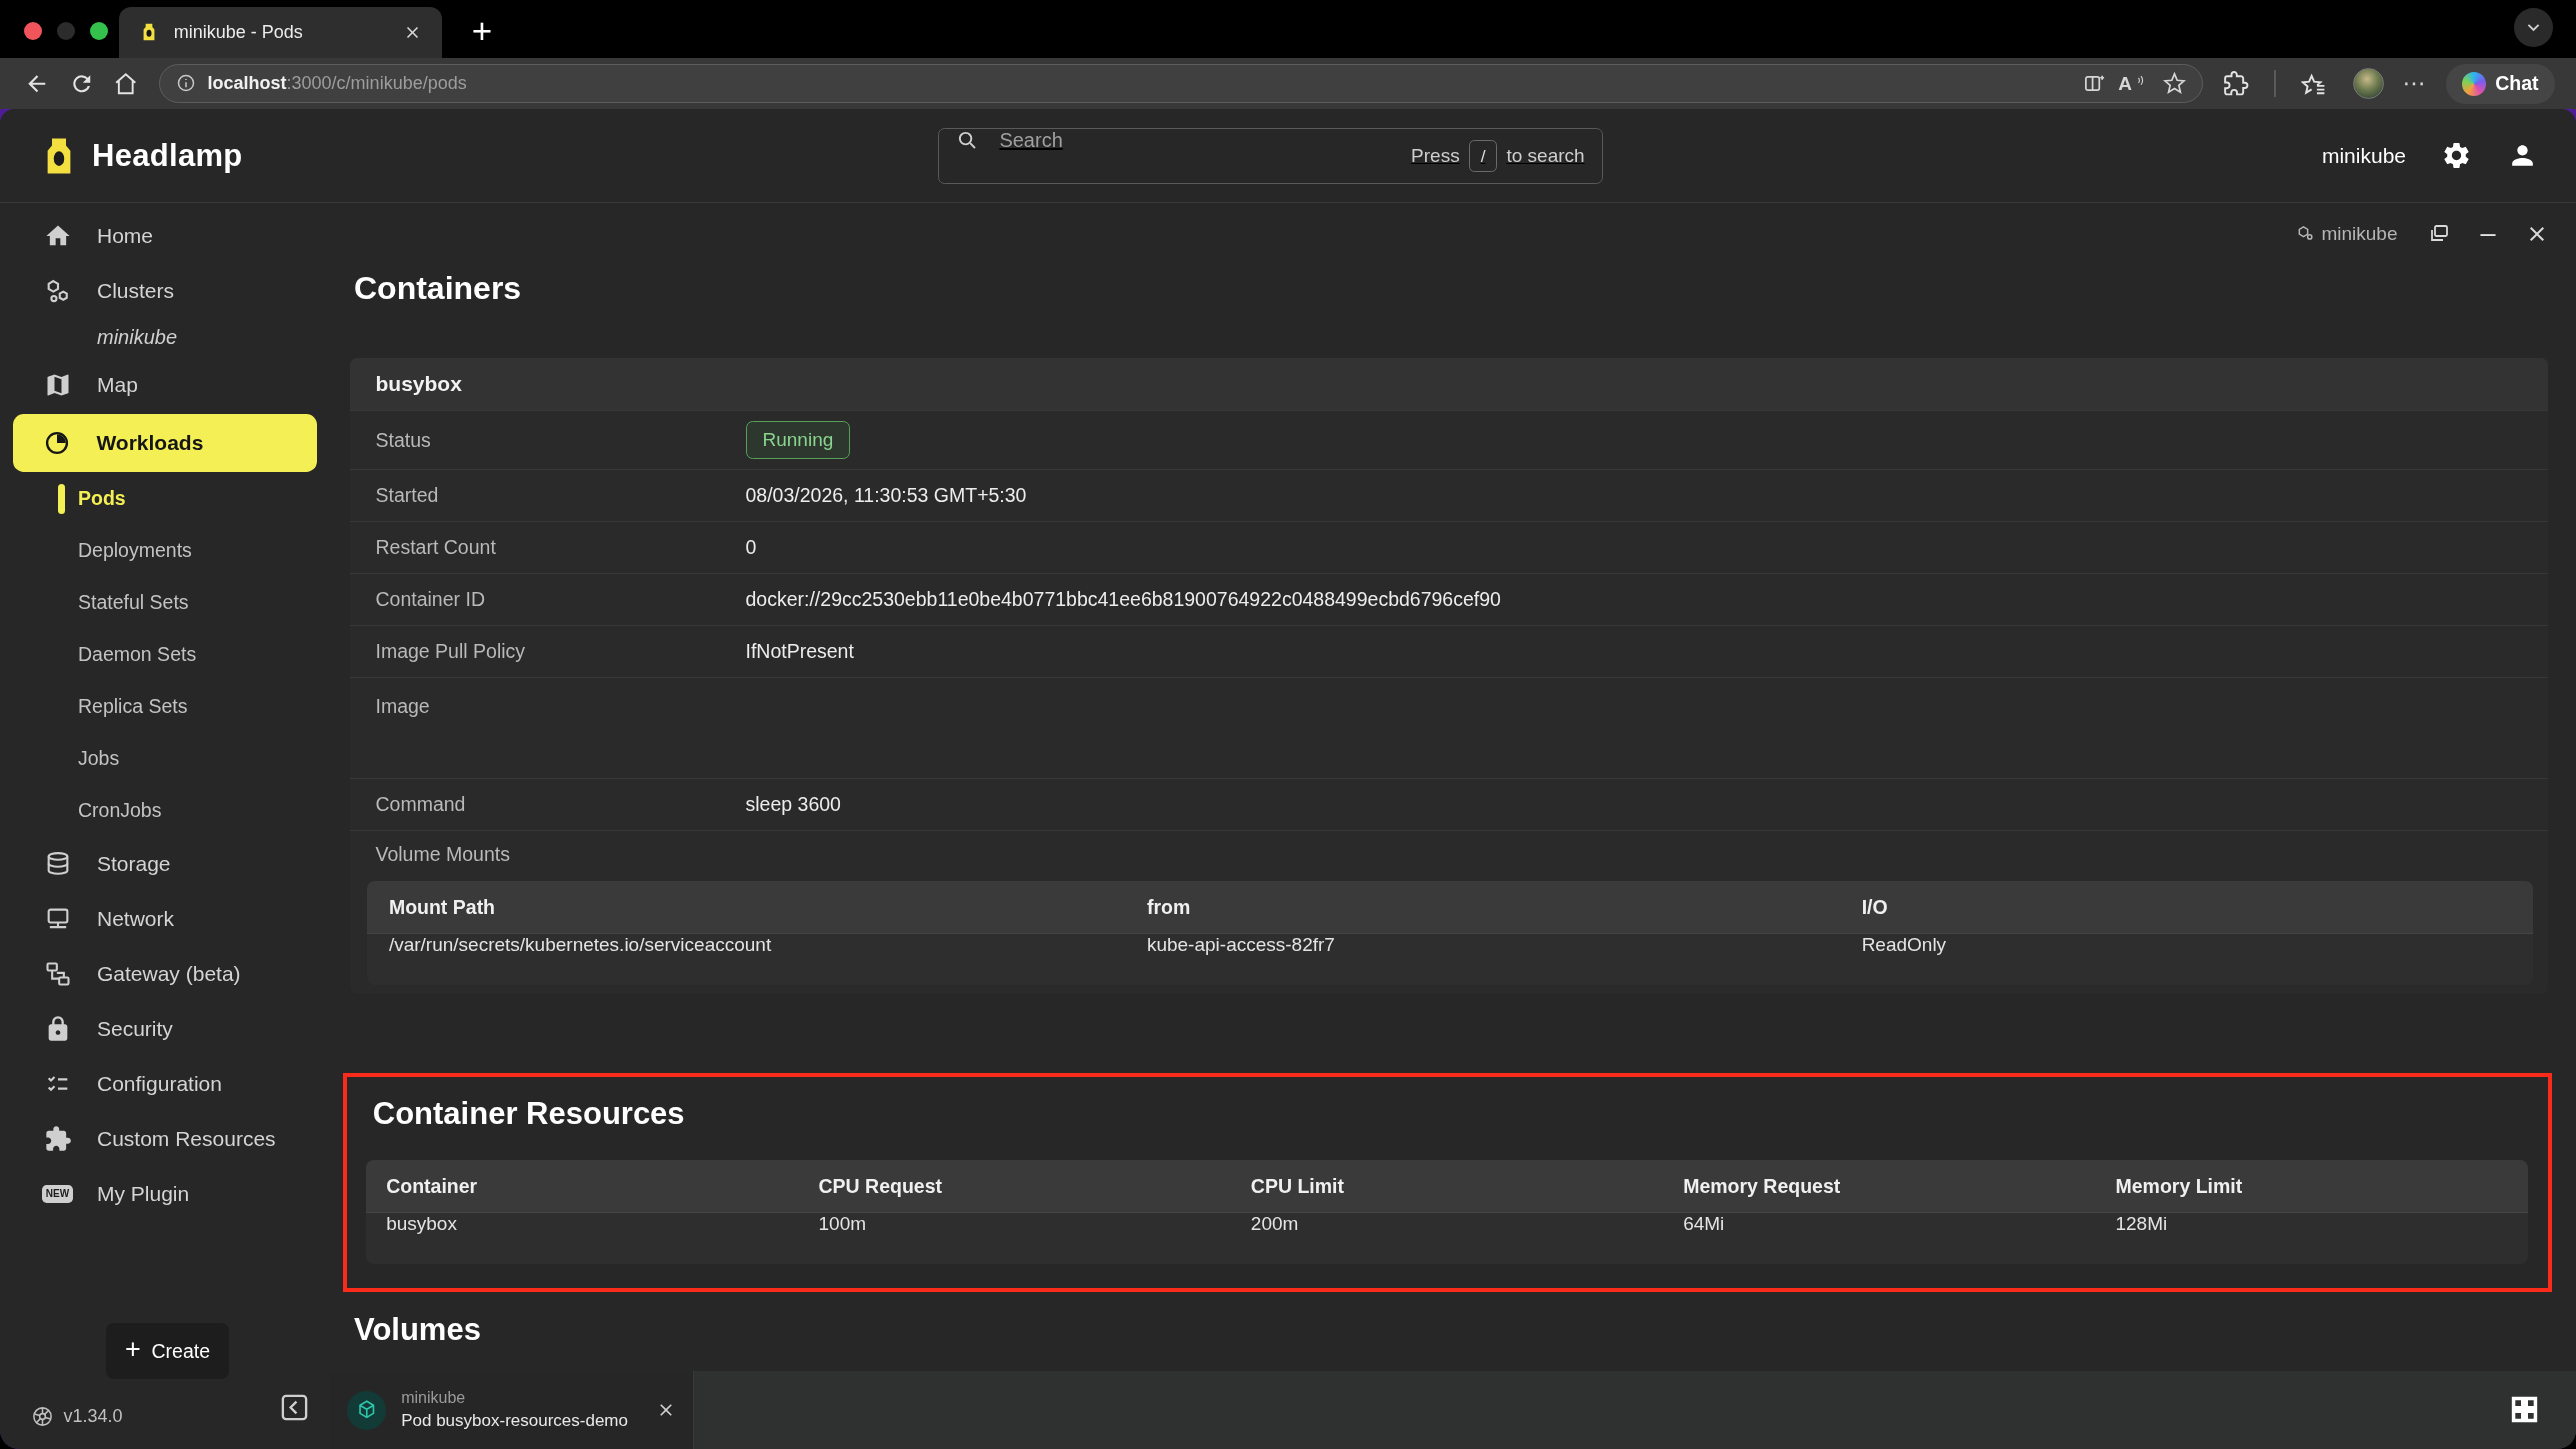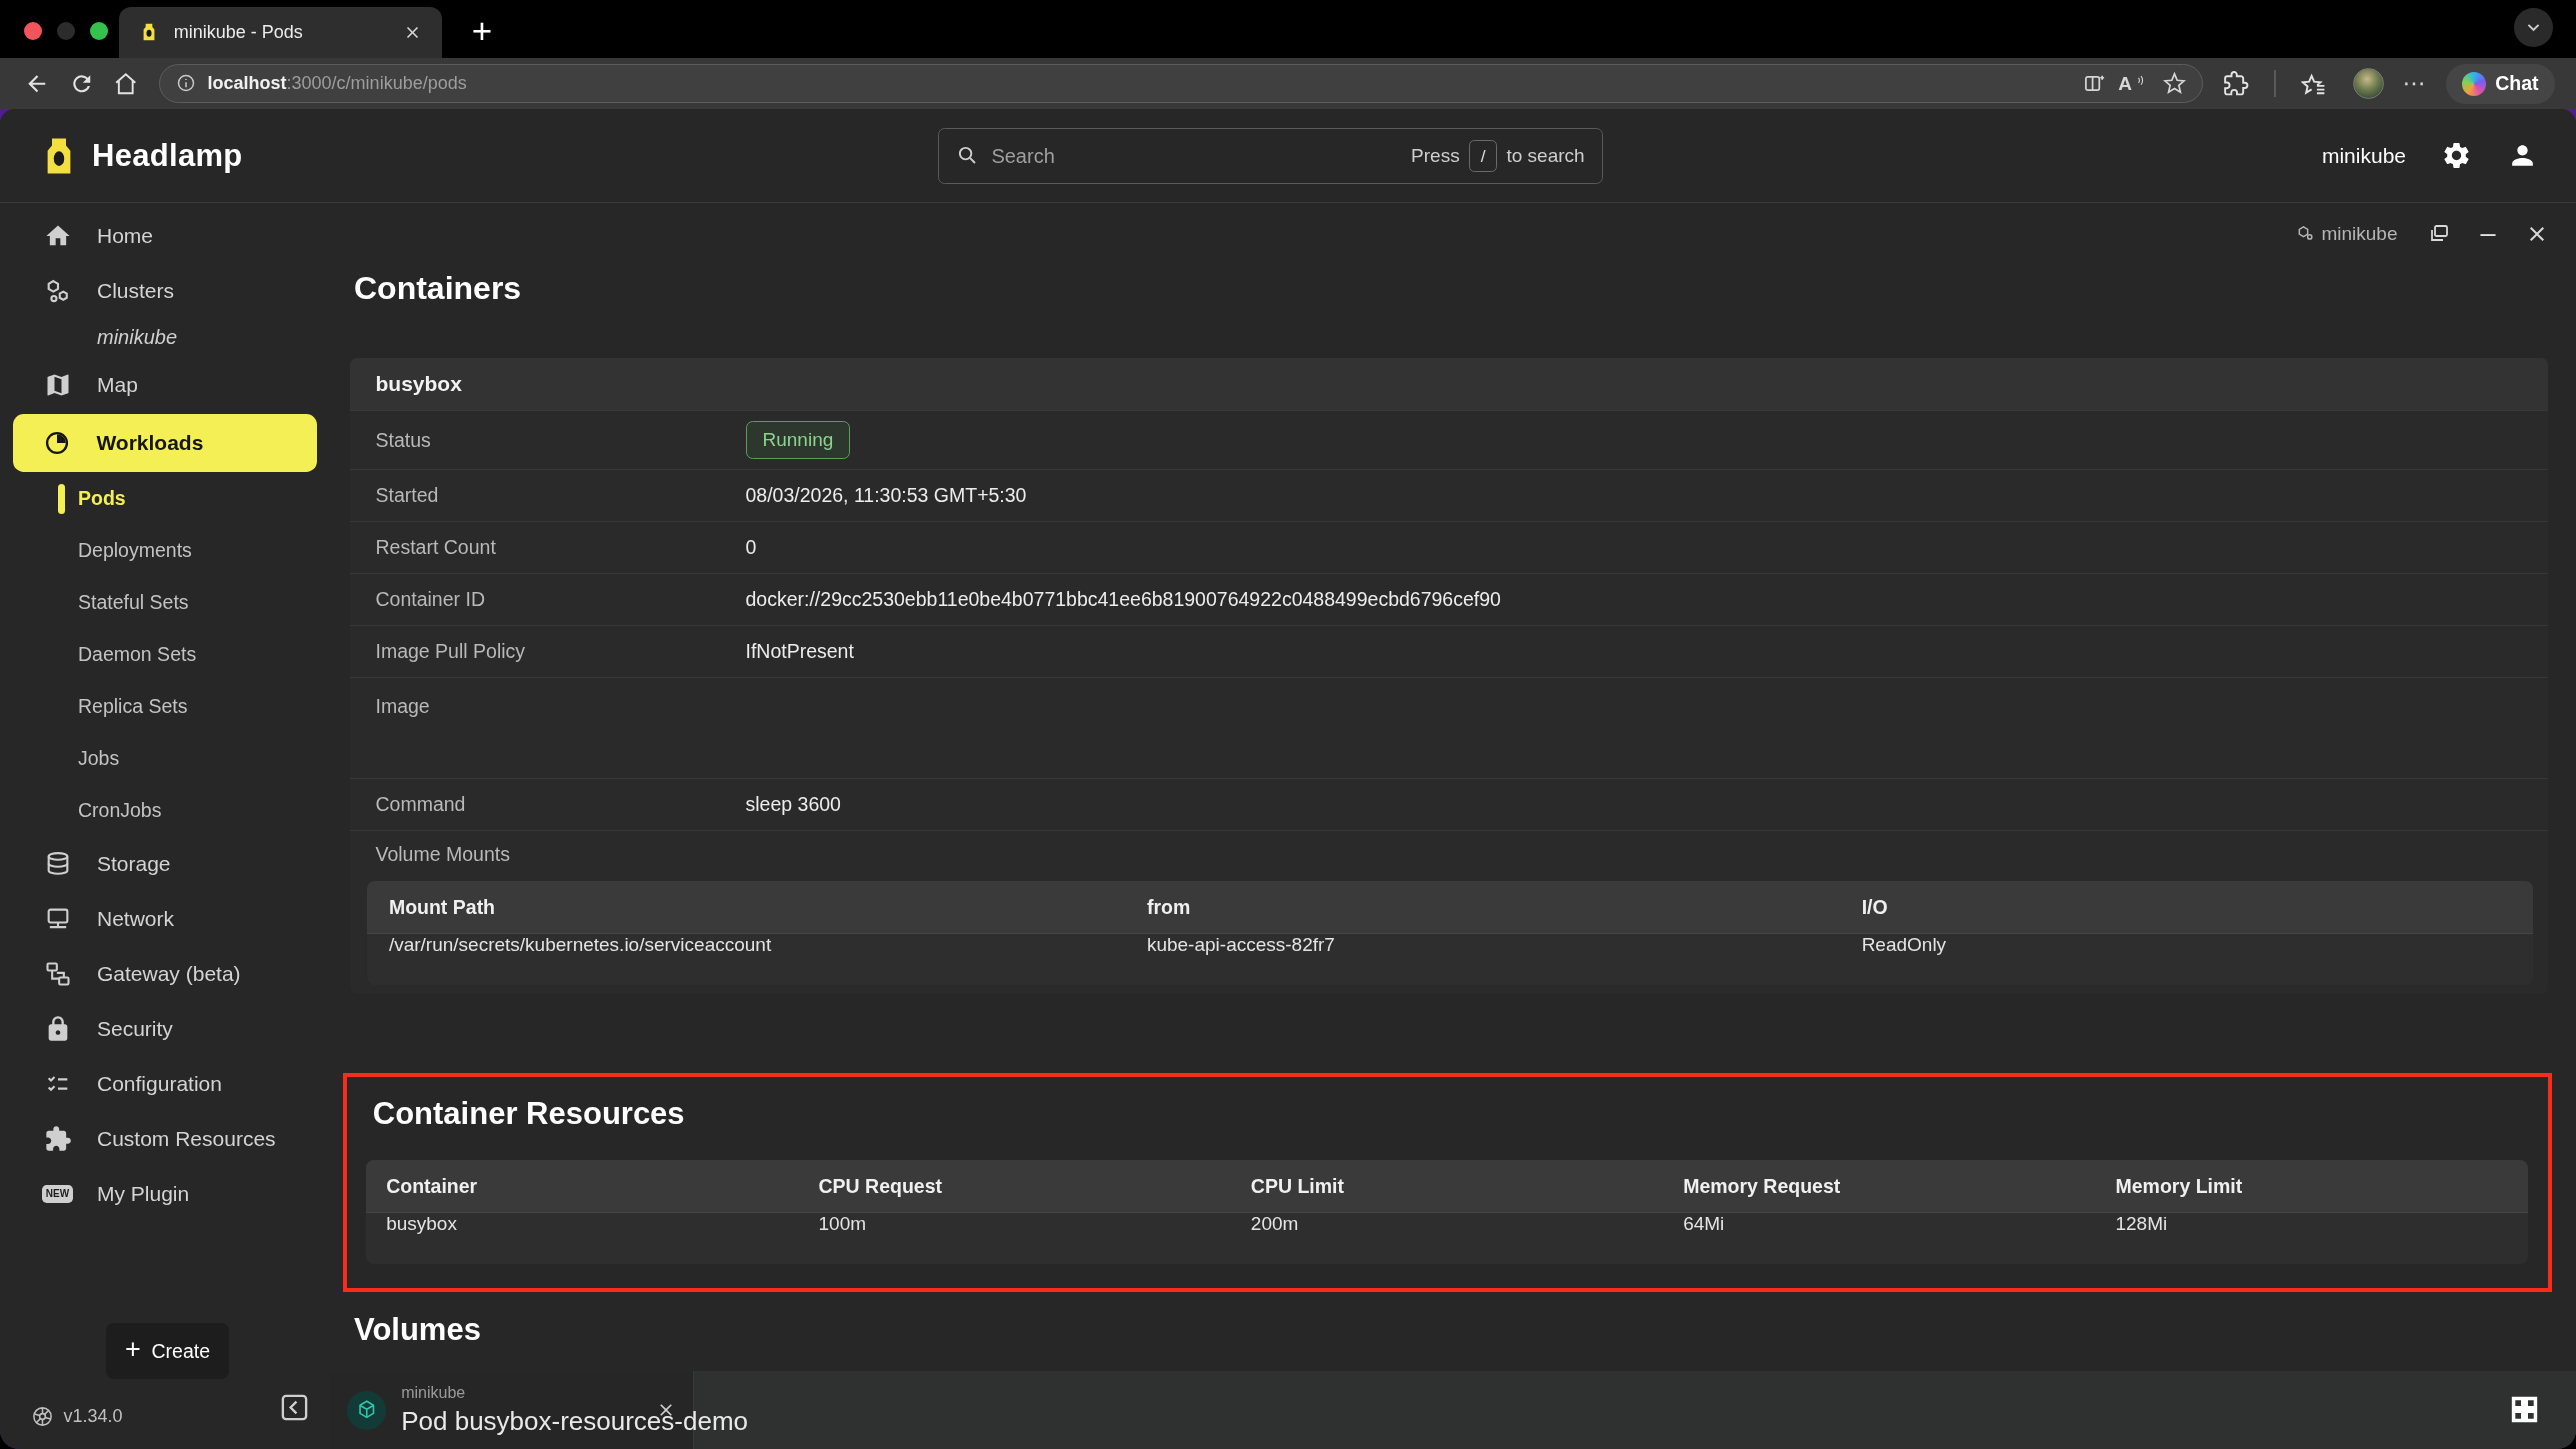--- a/index.html
+++ b/index.html
@@ -40,21 +40,21 @@
   .chat-pill { height:40px; border-radius:20px; background:#454545; display:flex; align-items:center; gap:9.4px; padding:0 16px; }
   .copilot { width:24px; height:24px; border-radius:50%; background:conic-gradient(#2bb5f0, #7a5cf0, #e051a8, #f0a13c, #7cd157, #2bb5f0); }
   .chat-label { font-size:19.5px; color:#fff; font-weight:bold; }
 
   
   .app { flex:1; background:#272727; border-radius:14.8px 14.8px 0 0; overflow:hidden; display:flex; flex-direction:column; min-height:0; }
   .appheader { height:94px; flex:none; position:relative; display:flex; align-items:center; padding:0 38px; border-bottom:1.3px solid #3a3a3a; }
   .brand { display:flex; align-items:center; gap:12px; }
   .brand svg { width:42px; height:42px; }
   .brand-name { font-size:31px; font-weight:bold; color:#fff; letter-spacing:0.3px; }
-  .searchbox { position:absolute; left:938px; top:19px; width:665px; height:56px; border:1.3px solid #5a5a5a; border-radius:6.7px; display:flex; align-items:center; padding:0 17.4px; gap:12px; }
+  .searchbox { position:absolute; left:938px; top:19px; width:665px; height:56px; border:1.3px solid #5a5a5a; border-radius:6.7px; display:flex; padding:0 17.4px; gap:20px;text-decoration:underline; }
   .searchbox .mag { color:#cfcfcf; } .searchbox .mag svg { width:23px; height:23px; }
   .search-placeholder { font-size:20px; color:#9f9f9f; flex:1; }
   .shortcut { display:flex; align-items:center; gap:9.4px; color:#cfcfcf; font-size:19px; }
   .keycap { min-width:28px; height:32px; border:1.3px solid #6b6b6b; border-radius:5.4px; display:flex; align-items:center; justify-content:center; font-size:17.4px; color:#ddd; padding:0 5.4px; }
   .hdr-right { margin-left:auto; display:flex; align-items:center; gap:35px; }
   .hdr-cluster { font-size:21px; color:#fff; }
   .hdr-ic { color:#fff; display:flex; } .hdr-ic svg { width:31px; height:31px; }
 
   .mainrow { flex:1; display:flex; min-height:0; }
 
@@ -106,21 +106,21 @@
   .section-title { font-size:31px; font-weight:bold; color:#fff; margin:8px 0 0 16px; }
   .rtable { margin:28px 5.4px 0 9.4px; border-radius:8px; overflow:hidden; background:#2e2e2e; }
   .volumes-title { margin:20px 0 0 24px; font-size:31px; font-weight:bold; color:#fff; }
 
   .bottombar { position:absolute; left:0; right:0; bottom:0; height:78px; background:#2f3030; display:flex; align-items:center; }
   .notif { width:364px; height:100%; background:#262626; border-right:1.3px solid #3a3a3a; display:flex; align-items:center; padding:0 17.4px; gap:14.8px; }
   .notif-ic { width:39px; height:39px; border-radius:50%; background:#123a36; display:flex; align-items:center; justify-content:center; color:#2ec7ad; flex:none; }
   .notif-ic svg { width:21.5px; height:21.5px; }
   .notif-lines { flex:1; min-width:0; }
   .notif-cluster { font-size:16px; color:#9a9a9a; }
-  .notif-text { font-size:26px; color:#e9e9e9; margin-top:4px; white-space:nowrap; }
+  .notif-text { font-size:17px; color:#e9e9e9; margin-top:4px; white-space:nowrap; }
   .notif-close { color:#cfcfcf; } .notif-close svg { width:20px; height:20px; }
   .grid-btn { margin-left:auto; margin-right:34px; color:#fff; }
   .grid-btn svg { width:35px; height:35px; }
 </style>
 </head>
 <body>
 
 <div class="window" style="--accent:#f3ef55; --hl-red:#fb2b1b;">
 
   <div class="tabstrip">

